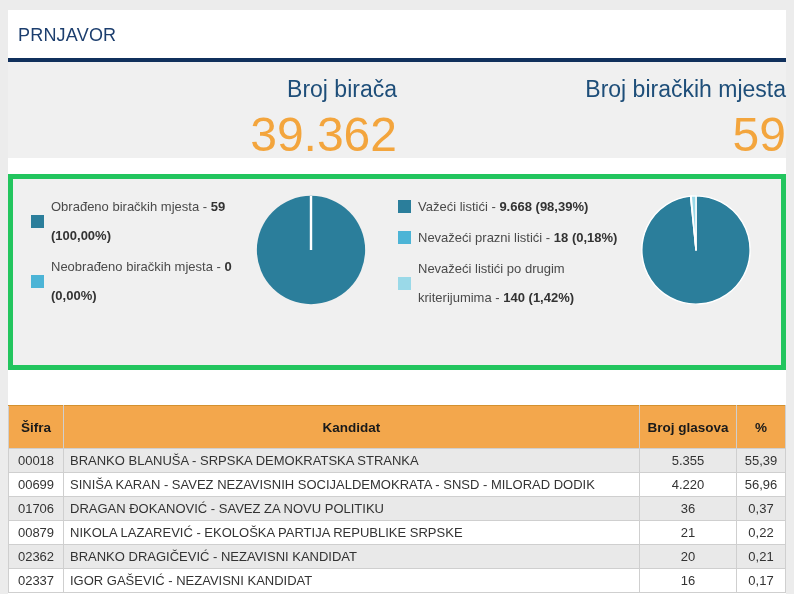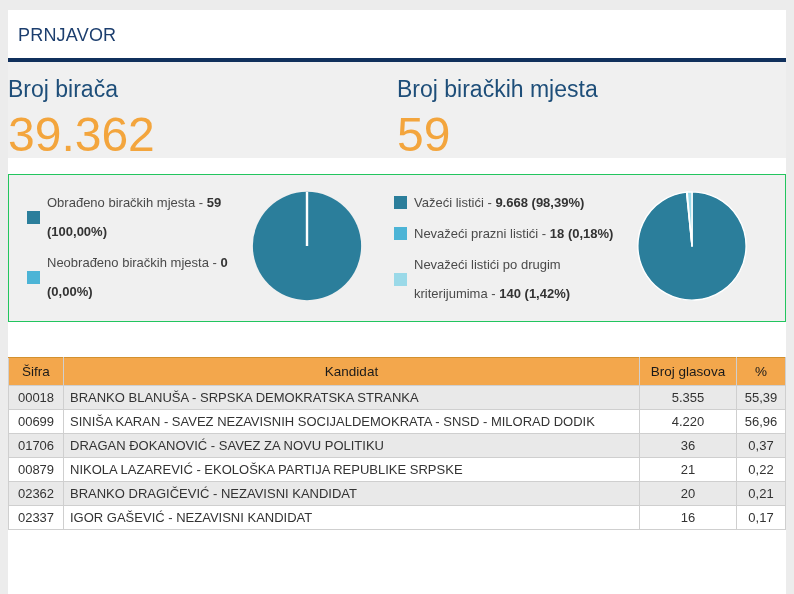--- a/index.html
+++ b/index.html
@@ -15,28 +15,28 @@
     min-height:584px;
   }
   
   .title-bar { background:#fff; padding:15px 10px 12px 10px; }
   .title-bar h1 {
     font-size:18px; font-weight:400; color:#1c3e6e; letter-spacing:.2px;
   }
   .title-rule { height:4px; background:#10305c; }
   
   .stats { display:flex; background:#f0f0f0; height:96px; }
-  .stat { flex:1; text-align:left; padding-top:14px; }
+  .stat { flex:1; text-align:right; padding-top:14px; }
   .stat .lbl { font-size:23px; color:#1e4e79; }
   .stat .val { font-size:48px; color:#f3a53d; margin-top:4px; }
   
   .charts-gap { height:16px; background:#fff; }
   .charts {
-    background:#f0f0f0; border:1px solid #22c55e;
-    height:148px; display:flex;
+    background:#f0f0f0; border:5px solid #22c55e;
+    height:196px; display:flex;
   }
   .chart-half { flex:1; display:flex; padding-top:13px; }
   .legend { width:240px; padding-left:18px; }
   .chart-half.right .legend { padding-left:10px; width:250px; }
   .legend-item { display:flex; align-items:center; margin-bottom:2px; }
   .legend-swatch {
     width:13px; height:13px; flex:0 0 13px; margin-right:7px;
   }
   .legend-text {
     font-size:13px; color:#4a4a4a; line-height:29px; width:205px;
@@ -44,22 +44,22 @@
   .legend-text b { color:#333; }
   .pie-wrap { margin-left:auto; margin-right:19px; padding-top:0; }
   .chart-half.right .pie-wrap { margin-right:48px; }
   .table-gap { height:35px; background:#fff; }
   
   table.results {
     width:100%; border-collapse:collapse; font-size:13px;
     border:1px solid #c9c9c9;
   }
   table.results th {
-    background:#f3a74c; color:#1a1a1a; font-weight:400;
-    height:28px; border:1px solid #cfcfcf; border-top:1px solid #d3912f;
+    background:#f3a74c; color:#1a1a1a; font-weight:700;
+    height:43px; border:1px solid #cfcfcf; border-top:1px solid #d3912f;
     font-size:13.5px;
   }
   table.results td {
     border:1px solid #cfcfcf; height:24px; padding:4px 6px; color:#333;
   }
   table.results tbody tr:nth-child(odd) td { background:#e9e9e9; }
   table.results tbody tr:nth-child(even) td { background:#ffffff; }
   td.c-code { width:55px; text-align:center; }
   td.c-name { text-align:left; padding-left:12px; }
   td.c-votes { width:97px; text-align:center; }

